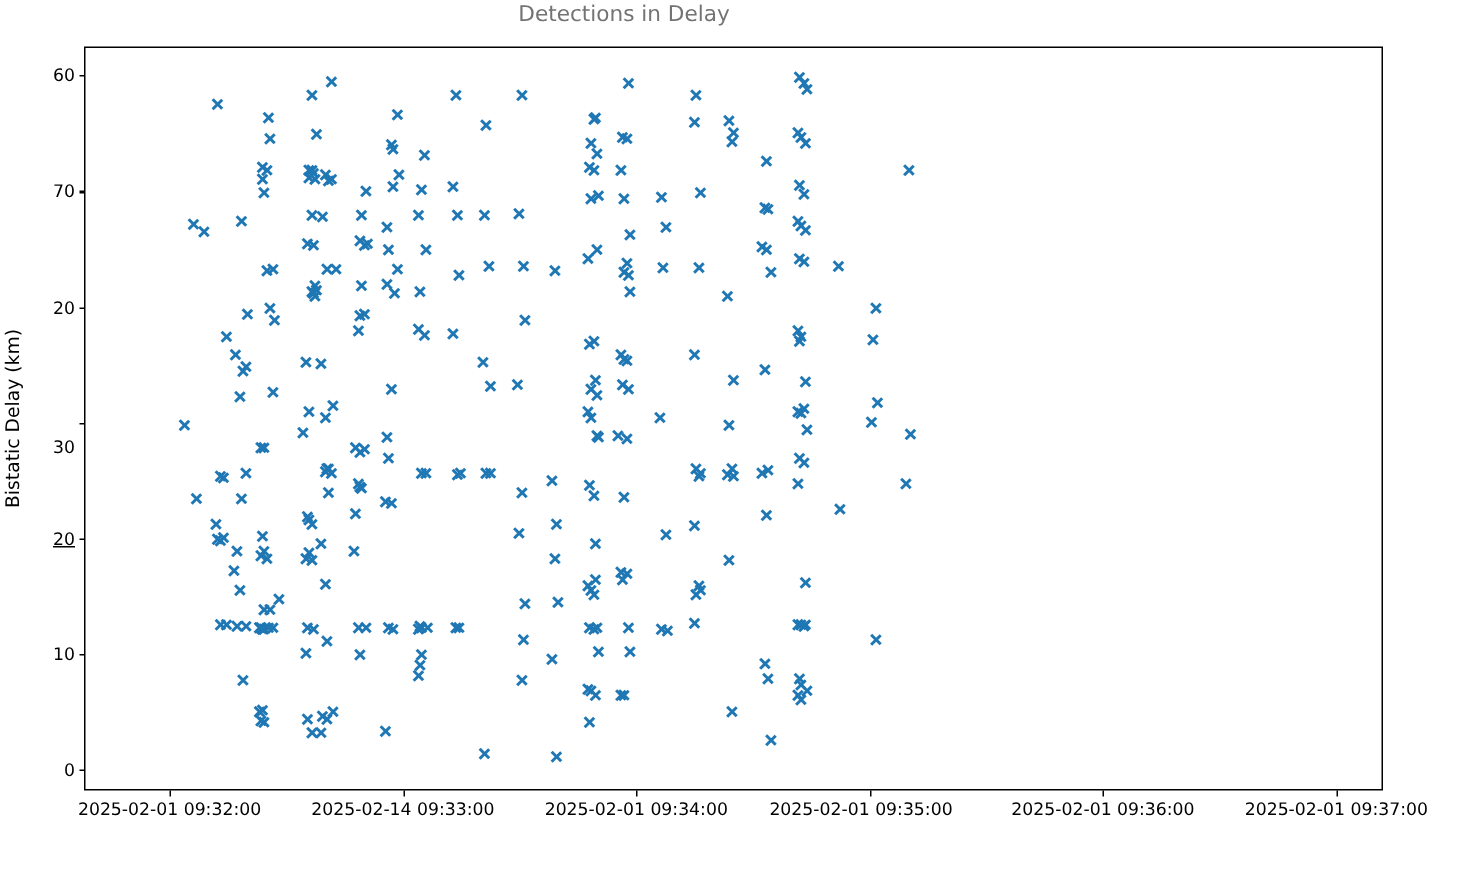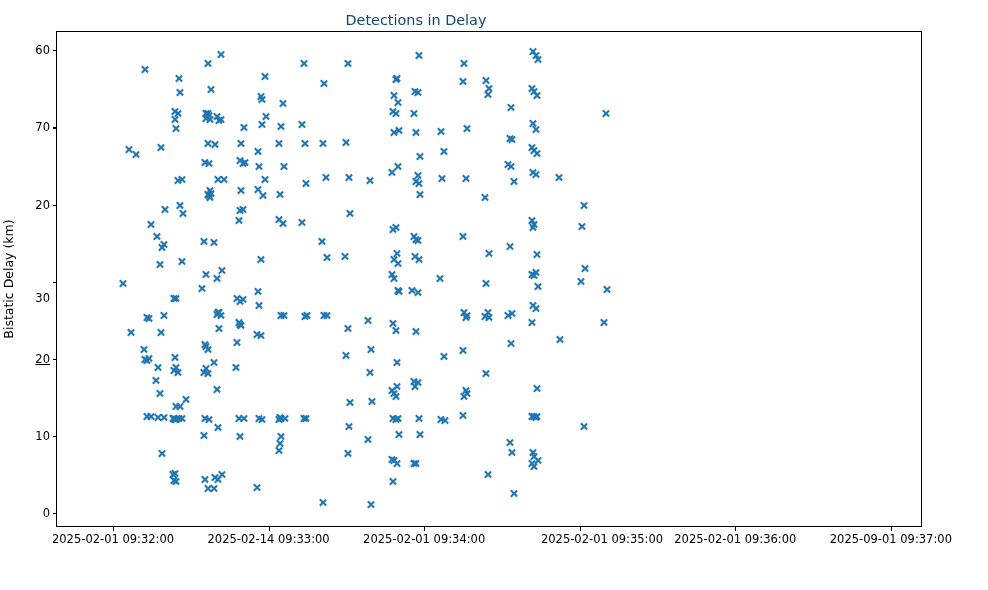--- a/index.html
+++ b/index.html
@@ -16,25 +16,25 @@
   }
   #figure {
     position: relative;
     width: 988px;
     height: 590px;
     background: #ffffff;
   }
   #chart-title {
     position: absolute;
     left: 0;
-    top: 12px;
+    top: 2px;
     width: 832px;
     text-align: center;
     font-size: 14.4px;
-    color: #0c4a6e;
+    color: #737373;
     letter-spacing: 0px;
   }
   #axes {
     position: absolute;
     left: 56px;
     top: 31px;
     width: 866px;
     height: 496px;
     border: 1.1px solid #000000;
     box-sizing: border-box;
@@ -504,21 +504,21 @@
         <div class="ytick-mark" style="top: 0px;"></div>
         <div class="ytick-label" style="top: 0px;">60</div>
       </div>
       <div class="xtick-mark" style="position: absolute; left: 113.04px; top: 527px;"></div>
       <div class="xtick-label" style="left: 113.04px;">2025-02-01 09:32:00</div>
       <div class="xtick-mark" style="position: absolute; left: 268.61px; top: 527px;"></div>
       <div class="xtick-label" style="left: 268.61px;">2025-02-14 09:33:00</div>
       <div class="xtick-mark" style="position: absolute; left: 424.18px; top: 527px;"></div>
       <div class="xtick-label" style="left: 424.18px;">2025-02-01 09:34:00</div>
       <div class="xtick-mark" style="position: absolute; left: 579.75px; top: 527px;"></div>
-      <div class="xtick-label" style="left: 602px;">2025-02-01 09:35:00</div>
+      <div class="xtick-label" style="left: 574px;">2025-02-01 09:35:00</div>
       <div class="xtick-mark" style="position: absolute; left: 735.32px; top: 527px;"></div>
       <div class="xtick-label" style="left: 735.32px;">2025-02-01 09:36:00</div>
       <div class="xtick-mark" style="position: absolute; left: 890.89px; top: 527px;"></div>
-      <div class="xtick-label" style="left: 890.89px;">2025-09-01 09:37:00</div>
+      <div class="xtick-label" style="left: 890.89px;">2025-02-01 09:37:00</div>
     </div>
 
 
 </div>
 
 </body></html>

